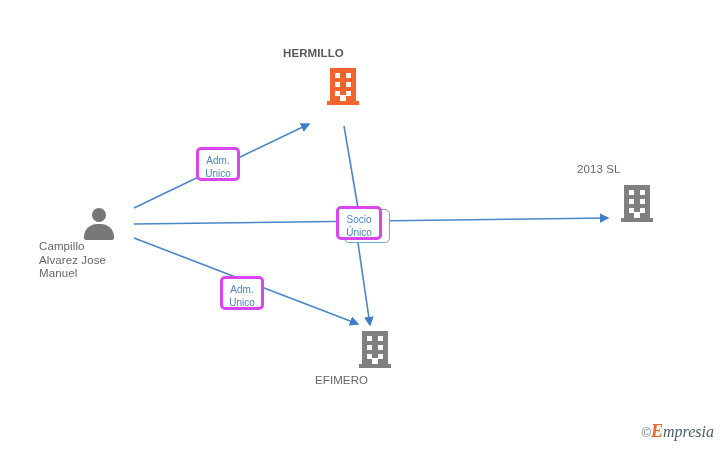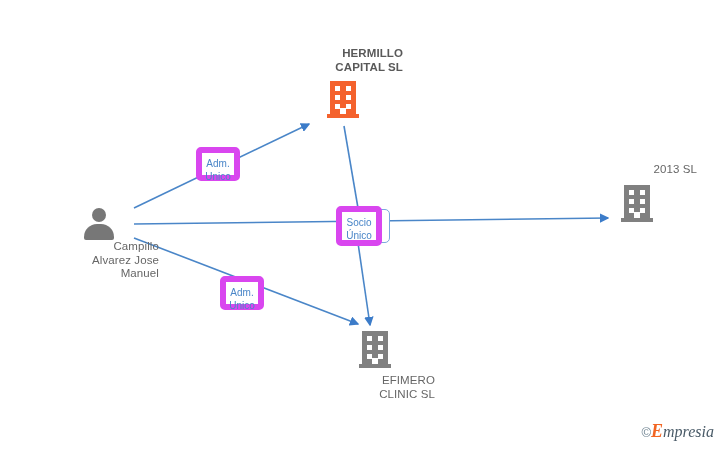--- a/index.html
+++ b/index.html
@@ -4,21 +4,21 @@
 <style>
   html,body{margin:0;padding:0;}
   body{
     width:728px;height:450px;background:#ffffff;
     font-family:"Liberation Sans", sans-serif;
     position:relative;overflow:hidden;
   }
   #canvas{position:absolute;left:0;top:0;width:728px;height:450px;}
   .svg-layer{position:absolute;left:0;top:0;width:728px;height:450px;}
 
-  .node{position:absolute;text-align:right;}
+  .node{position:absolute;text-align:left;}
 
   .node-label{
     color:#666666;font-size:11.5px;line-height:13.5px;
     letter-spacing:0.1px;white-space:nowrap;
   }
   .node-label.bold{font-weight:bold;color:#595959;}
 
   
   .person-icon{width:34px;height:32px;position:relative;margin:0 auto;}
   .person-icon .head{
@@ -40,21 +40,21 @@
   .bld .base{
     position:absolute;left:0;bottom:0;width:32px;height:4px;background:var(--bc);
   }
   .bld .win{position:absolute;background:#ffffff;width:5px;height:5px;}
   .bld .door{position:absolute;background:#ffffff;width:6px;height:9px;
     left:13px;bottom:4px;}
 
   
   .chip{
     position:absolute;box-sizing:border-box;
-    border:6px solid #d946ef;border-radius:5px;background:#ffffff;
+    border:3px solid #d946ef;border-radius:5px;background:#ffffff;
     color:#4a86c8;font-size:10px;line-height:13px;text-align:center;
     padding-top:4px;
   }
   .chip-back{
     position:absolute;box-sizing:border-box;
     border:1px solid #7aa9dd;border-radius:5px;background:#ffffff;
   }
 
   
   .watermark{
@@ -84,21 +84,21 @@
 
     <line x1="134" y1="238" x2="358" y2="324" stroke="#4a86c8" stroke-width="1.6" marker-end="url(#arrow)"></line>
 
     <line x1="344" y1="126" x2="358" y2="208" stroke="#4a86c8" stroke-width="1.6"></line>
 
     <line x1="358" y1="243" x2="370" y2="325" stroke="#4a86c8" stroke-width="1.6" marker-end="url(#arrow)"></line>
   </svg>
 
   <div class="chip-back" style="left:344px;top:209px;width:46px;height:34px;"></div>
 
-  <div class="chip" style="left:336px;top:206px;width:46px;height:40px;">
+  <div class="chip" style="left:336px;top:206px;width:46px;height:34px;">
     <div>Socio</div>
     <div>Único</div>
   </div>
 
   <div class="chip" style="left:196px;top:147px;width:44px;height:34px;">
     <div>Adm.</div>
     <div>Unico</div>
   </div>
 
   <div class="chip" style="left:220px;top:276px;width:44px;height:34px;">
@@ -111,21 +111,20 @@
       <div class="head"></div>
       <div class="body"></div>
     </div>
     <div class="node-label">Campillo</div>
     <div class="node-label">Alvarez Jose</div>
     <div class="node-label">Manuel</div>
   </div>
 
   <div class="node" style="left:283px;top:47px;width:120px;">
     <div class="node-label bold">HERMILLO</div>
-    <div class="node-label bold">CAPITAL  SL</div>
     <div class="bld" style="--bc:#f4622d;width:32px;height:37px;margin-top:7px;">
       <div class="main"></div>
       <div class="base"></div>
       <div class="win" style="left:8px;top:5px;"></div>
       <div class="win" style="left:19px;top:5px;"></div>
       <div class="win" style="left:8px;top:14px;"></div>
       <div class="win" style="left:19px;top:14px;"></div>
       <div class="win" style="left:8px;top:23px;"></div>
       <div class="win" style="left:19px;top:23px;"></div>
       <div class="door" style="left:13px;bottom:4px;height:6px;"></div>
@@ -153,20 +152,19 @@
       <div class="base"></div>
       <div class="win" style="left:8px;top:5px;"></div>
       <div class="win" style="left:19px;top:5px;"></div>
       <div class="win" style="left:8px;top:14px;"></div>
       <div class="win" style="left:19px;top:14px;"></div>
       <div class="win" style="left:8px;top:23px;"></div>
       <div class="win" style="left:19px;top:23px;"></div>
       <div class="door" style="left:13px;bottom:4px;height:6px;"></div>
     </div>
     <div class="node-label" style="margin-top:6px;">EFIMERO</div>
-    <div class="node-label">CLINIC  SL</div>
   </div>
 
   <div class="watermark">
     <span class="copy">©</span><span class="e">E</span><span class="rest">mpresia</span>
   </div>
 
 </div>
 
 </body></html>

